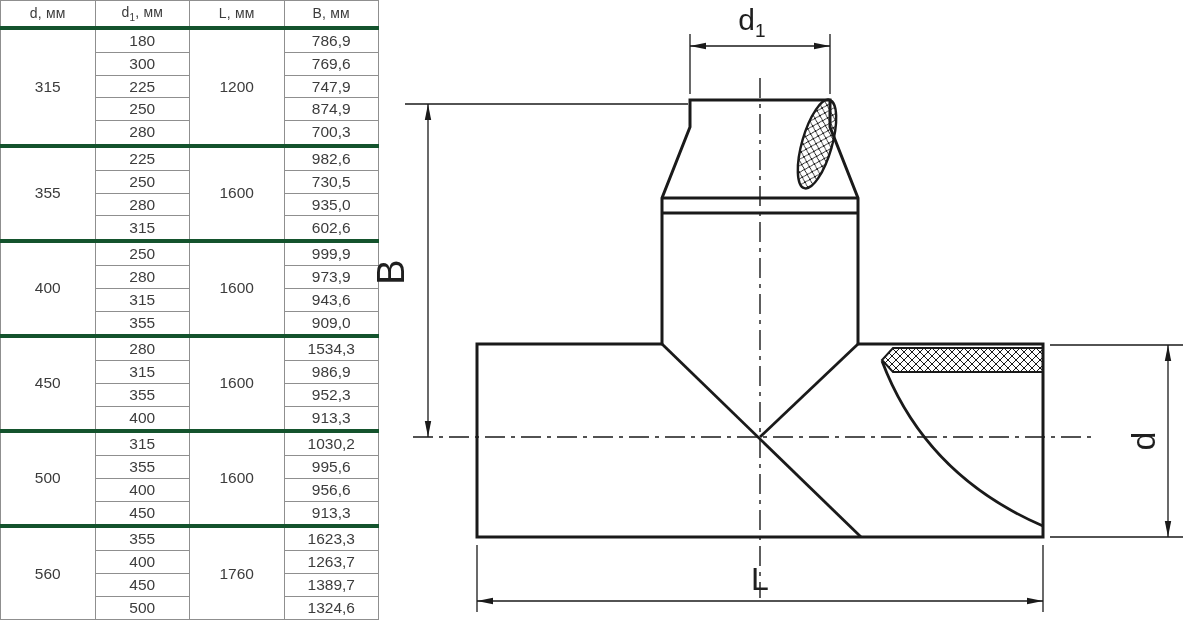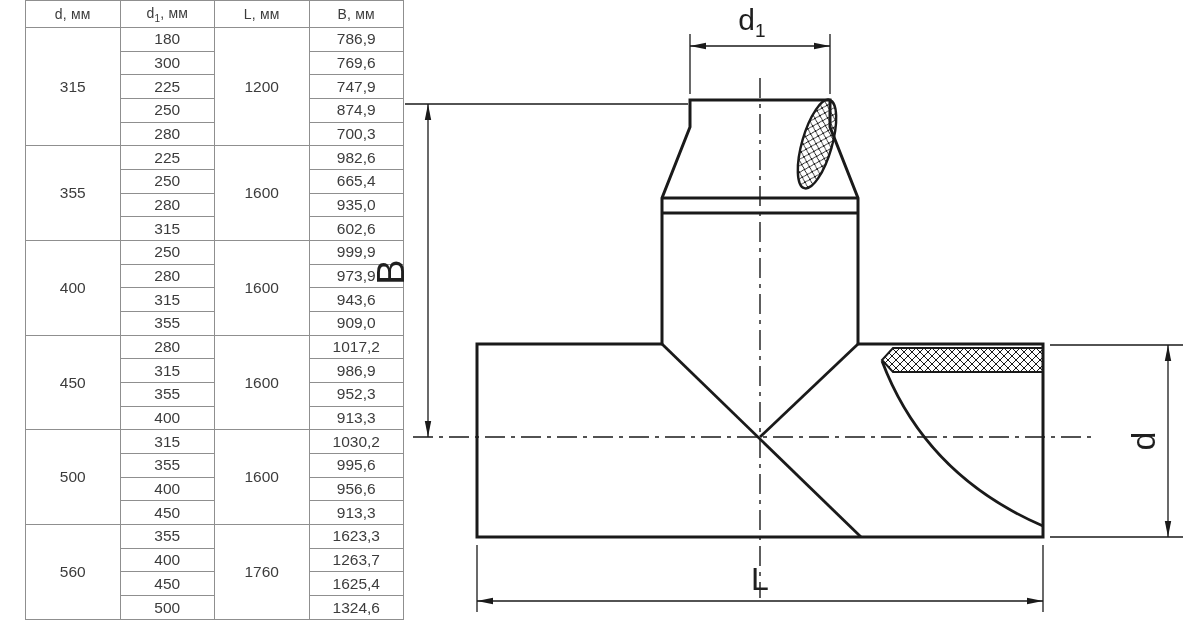--- a/index.html
+++ b/index.html
@@ -5,32 +5,31 @@
   * { margin:0; padding:0; box-sizing:border-box; }
   html,body { background:#ffffff; }
   body { font-family:"Liberation Sans", sans-serif; }
   .stage { position:relative; width:1200px; height:620px; background:#fff; overflow:hidden; }
 
   table.spec-table {
     position:absolute; left:0; top:0;
     width:379px; height:620px;
     border-collapse:collapse; table-layout:fixed;
     background:#fff;
-    margin-left:25px;
   }
   .spec-table th, .spec-table td {
     border:1px solid #8f8f8f;
     text-align:center; vertical-align:middle;
     color:#3c3c3c; font-weight:400;
     font-family:"Liberation Sans", sans-serif;
     overflow:hidden; white-space:nowrap;
   }
   .spec-table thead th { height:27px; font-size:14px; letter-spacing:0.2px; }
   .spec-table td { font-size:15.5px; }
-  .spec-table tr.group-start td { border-top:1px solid #14532d; }
+  .spec-table tr.group-start td { border-top:4px solid #14532d; }
   .hdr-sub { font-size:10px; }
 
   svg.drawing { position:absolute; left:0; top:0; }
   svg.drawing text {
     font-family:"Liberation Sans", sans-serif;
     fill:#1f1f1f;
   }
 </style>
 </head>
 <body>
@@ -70,21 +69,21 @@
           <td>700,3</td>
         </tr>
         <tr class="group-start">
           <td rowspan="4">355</td>
           <td>225</td>
           <td rowspan="4">1600</td>
           <td>982,6</td>
         </tr>
         <tr>
           <td>250</td>
-          <td>665,4</td>
+          <td>730,5</td>
         </tr>
         <tr>
           <td>280</td>
           <td>935,0</td>
         </tr>
         <tr>
           <td>315</td>
           <td>602,6</td>
         </tr>
         <tr class="group-start">
@@ -102,21 +101,21 @@
           <td>943,6</td>
         </tr>
         <tr>
           <td>355</td>
           <td>909,0</td>
         </tr>
         <tr class="group-start">
           <td rowspan="4">450</td>
           <td>280</td>
           <td rowspan="4">1600</td>
-          <td>1017,2</td>
+          <td>1534,3</td>
         </tr>
         <tr>
           <td>315</td>
           <td>986,9</td>
         </tr>
         <tr>
           <td>355</td>
           <td>952,3</td>
         </tr>
         <tr>
@@ -146,21 +145,21 @@
           <td>355</td>
           <td rowspan="4">1760</td>
           <td>1623,3</td>
         </tr>
         <tr>
           <td>400</td>
           <td>1263,7</td>
         </tr>
         <tr>
           <td>450</td>
-          <td>1625,4</td>
+          <td>1389,7</td>
         </tr>
         <tr>
           <td>500</td>
           <td>1324,6</td>
         </tr>
       </tbody>
   </table>
 
   <svg class="drawing" width="1200" height="620" viewBox="0 0 1200 620">
     <defs>

